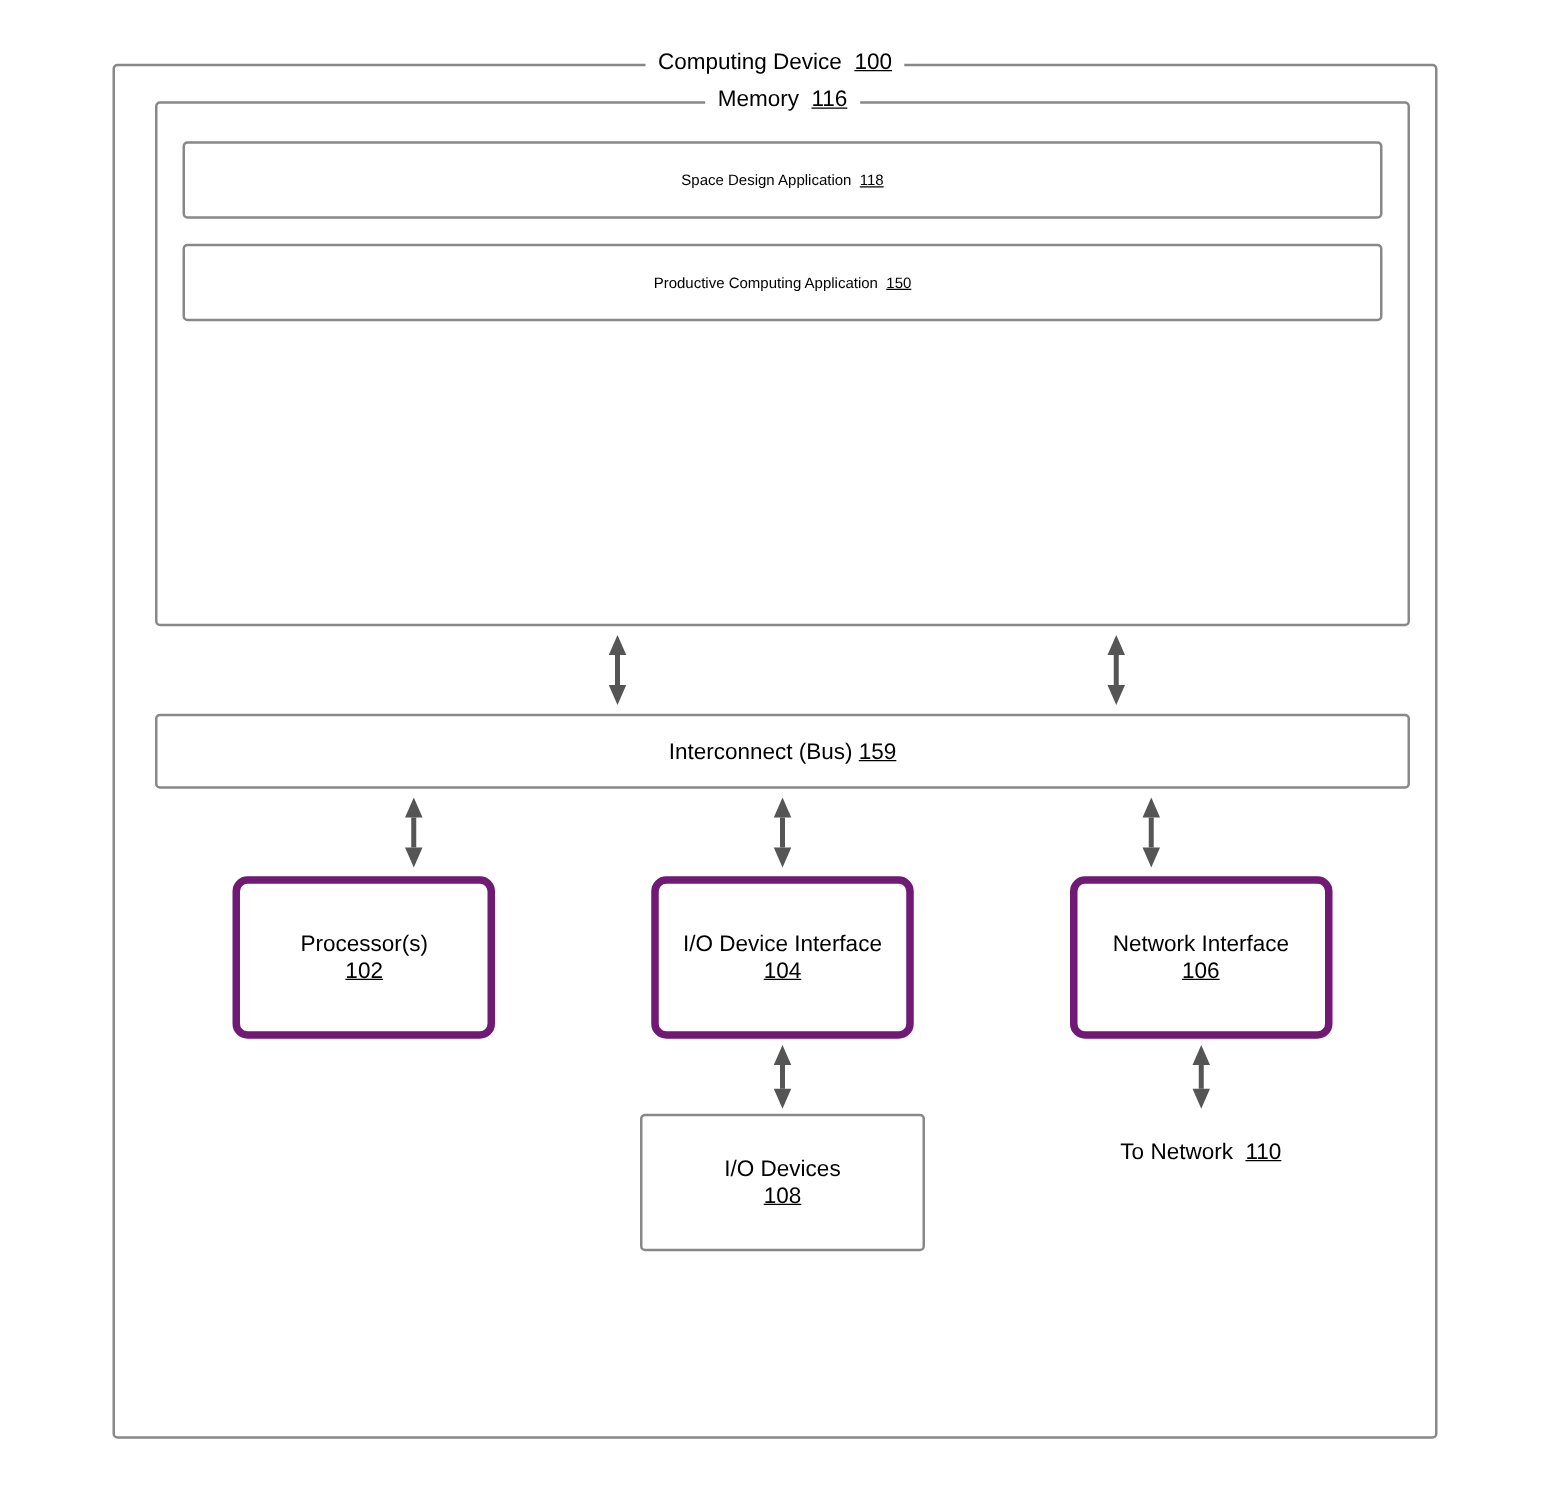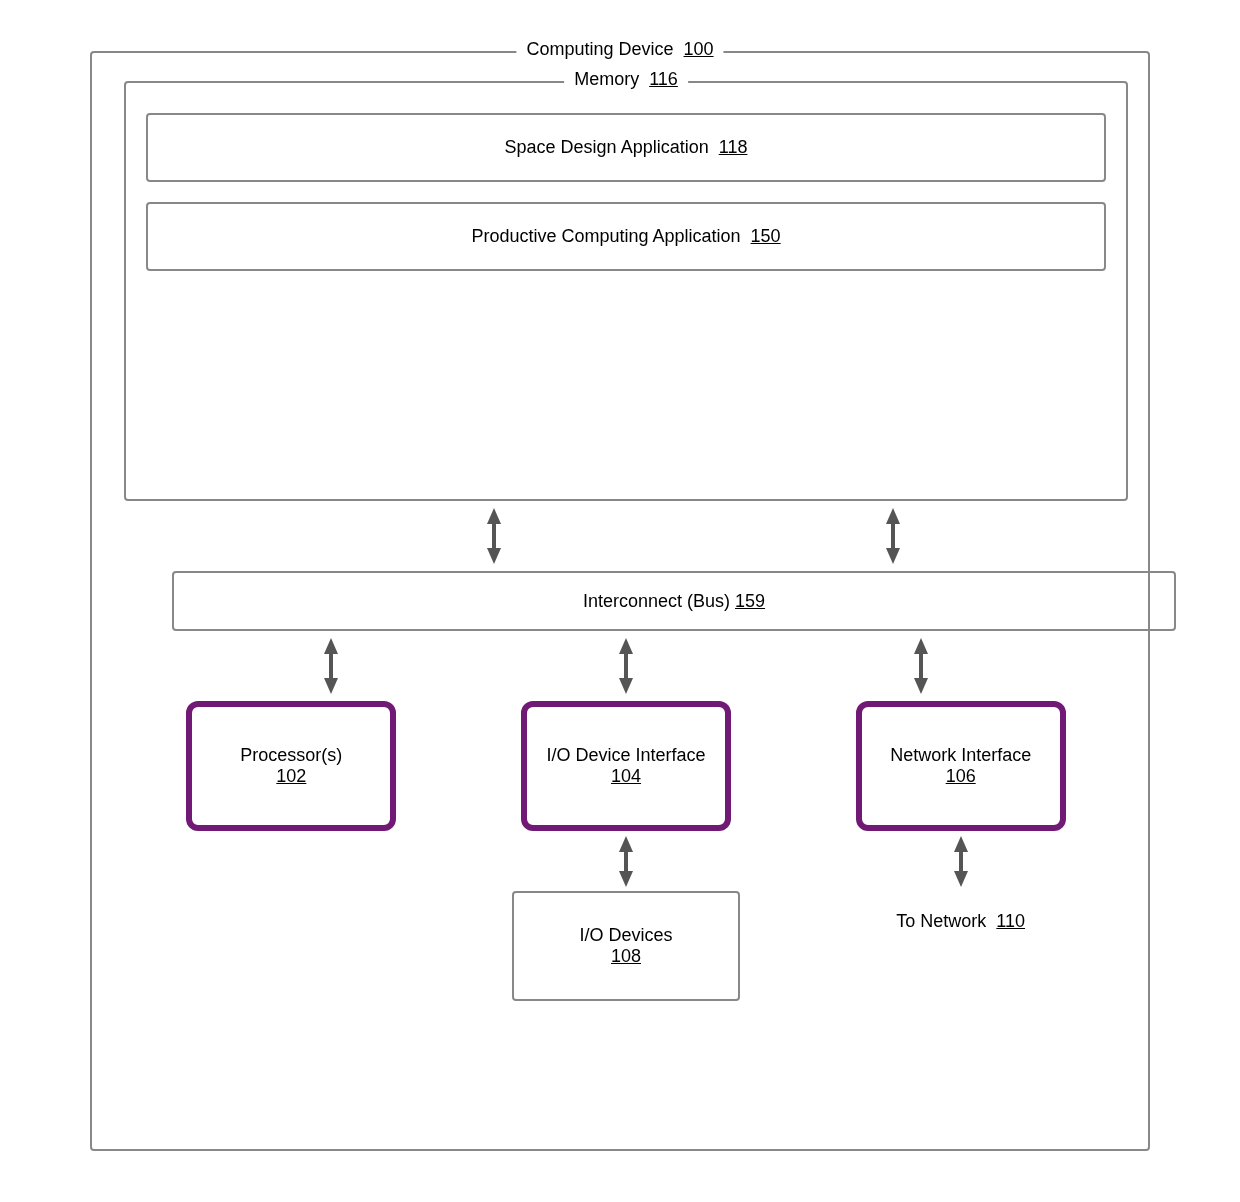--- a/index.html
+++ b/index.html
@@ -75,40 +75,39 @@
       align-items: center;
       justify-content: center;
       font-size: 18px;
       text-align: center;
     }
     .inner-box {
       border: 2px solid #888;
       border-radius: 4px;
       padding: 22px 20px;
       text-align: center;
-      font-size: 18px;
+      font-size: 12px;
     }
     .arrow-col {
       display: flex;
       flex-direction: column;
       align-items: center;
       justify-content: center;
       height: 100%;
     }
     .bus-box {
       border: 2px solid #888;
       border-radius: 4px;
       width: 100%;
       height: 60px;
       display: flex;
       align-items: center;
       justify-content: center;
       font-size: 18px;
       margin-top: 0;
-      margin-left: 48px;
     }
     .bottom-section {
       display: flex;
       flex-direction: row;
       width: 100%;
       margin-top: 0;
       gap: 0;
       align-items: flex-start;
     }
     .bottom-col {

